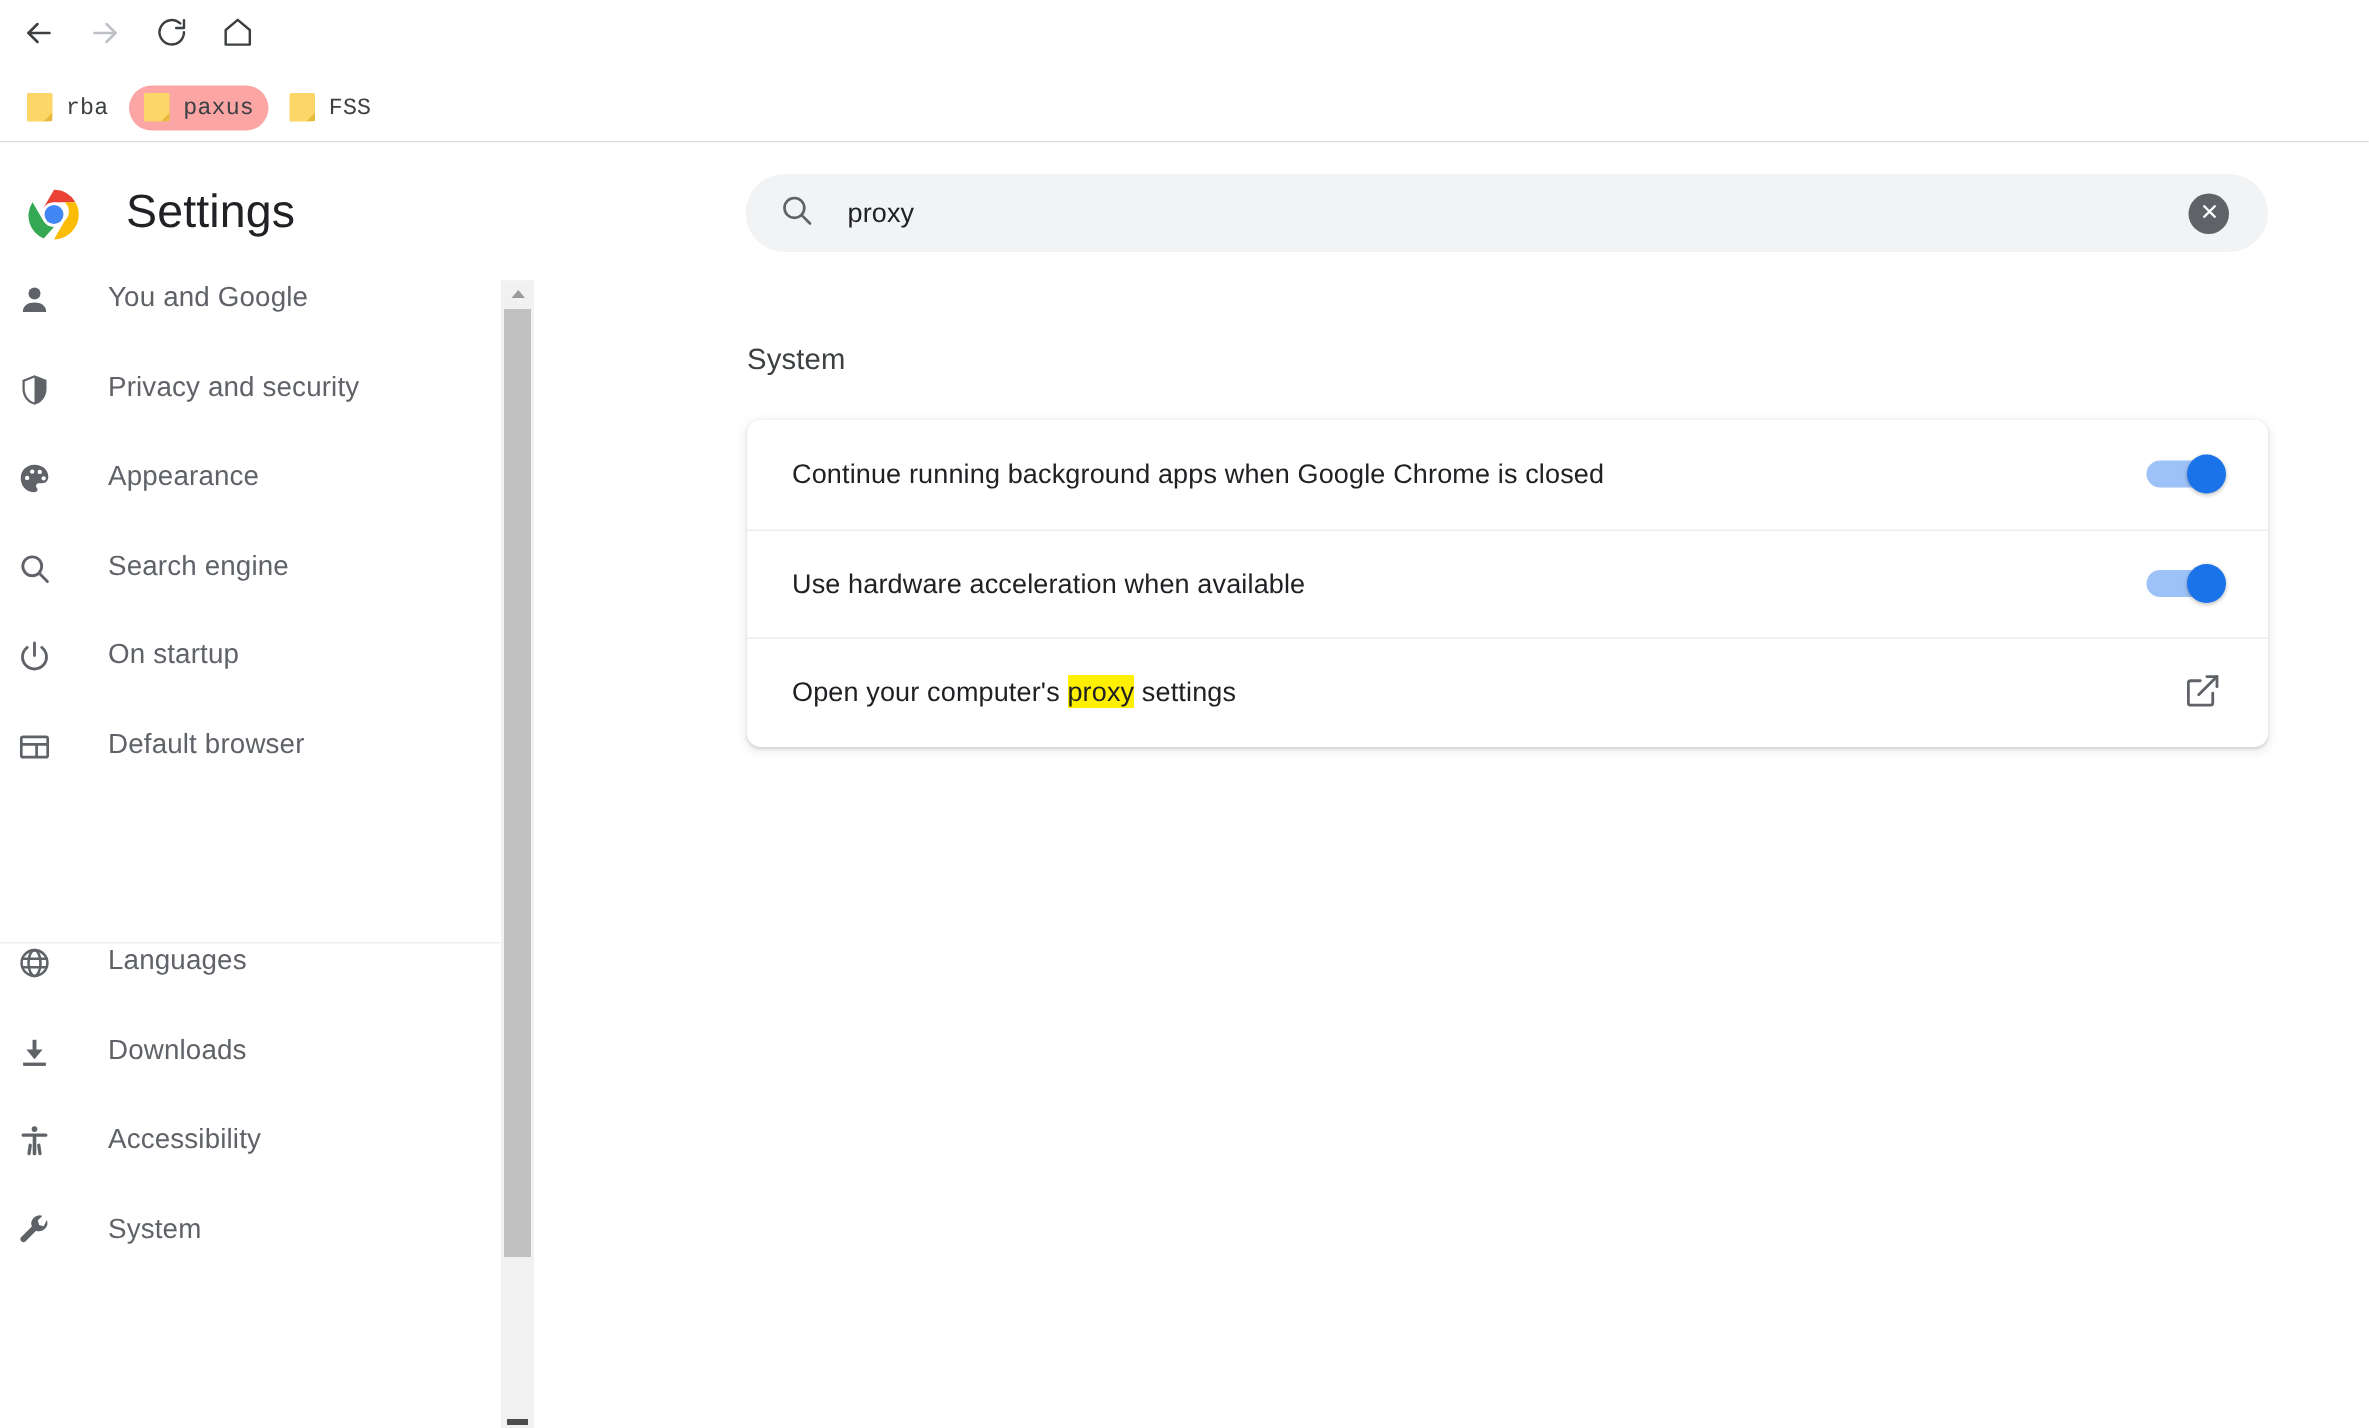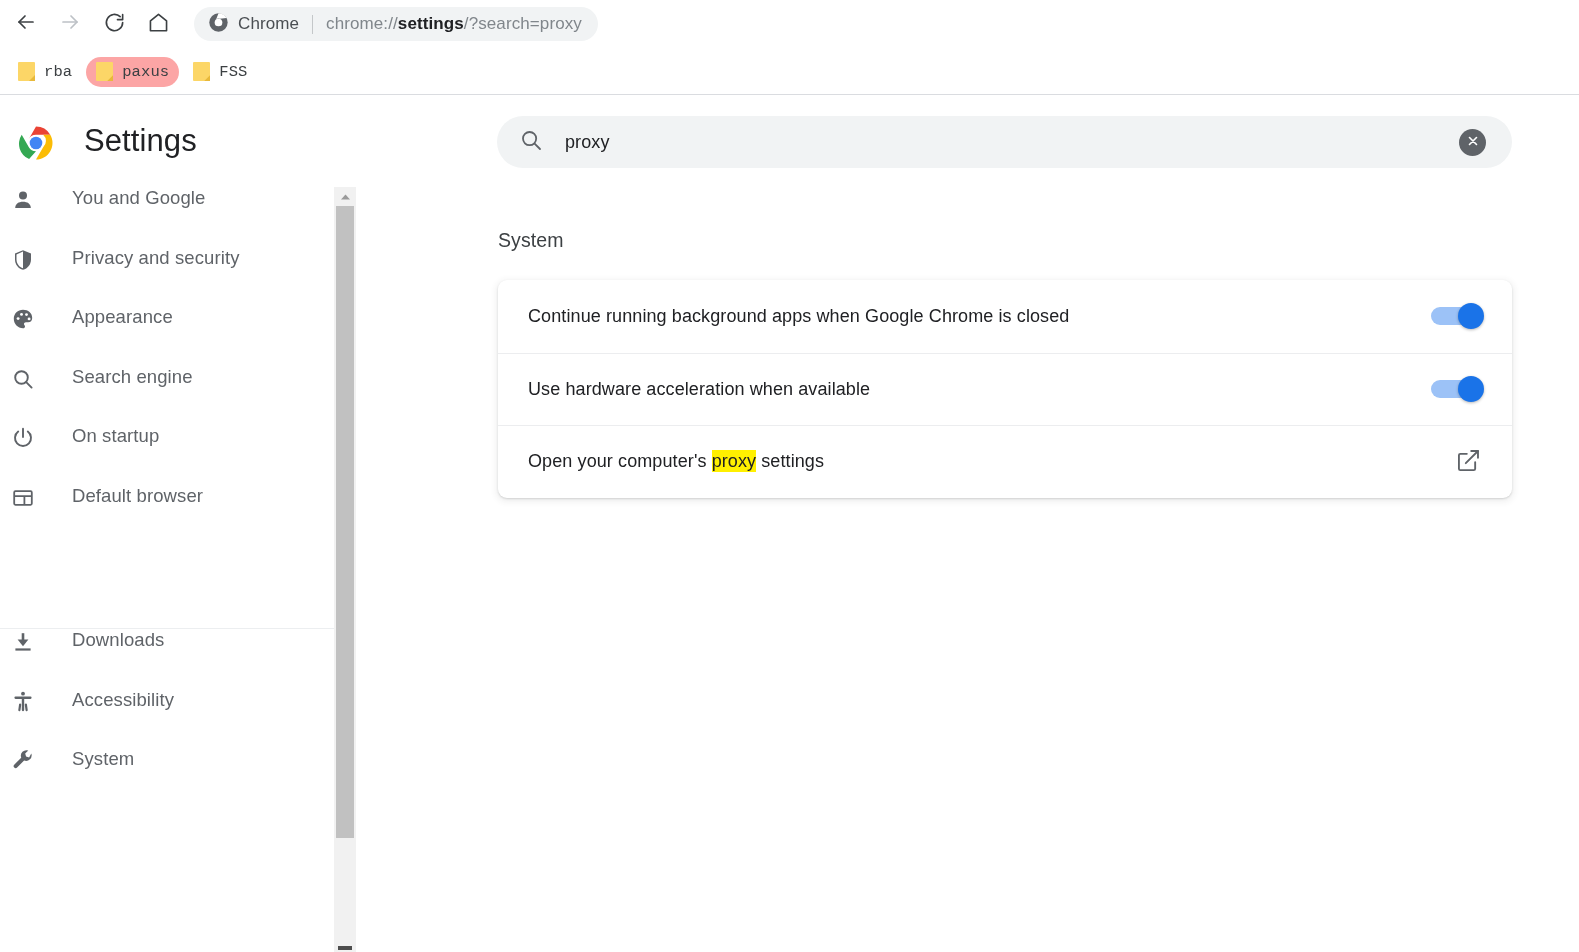--- a/index.html
+++ b/index.html
@@ -227,32 +227,20 @@
     </span>
   </div>
   <div class="nav-btn" id="nav-home">
     <span>
       <svg width="23" height="23" viewBox="0 0 24 24" fill="none" stroke="#3c4043" stroke-width="1.7" stroke-linejoin="round">
         <path d="M3.6 10.4 12 3.4l8.4 7v10.2H3.6z"></path>
       </svg>
     </span>
   </div>
 
-  <div class="omnibox">
-    <span>
-      <svg width="21" height="21" viewBox="0 0 24 24">
-        <circle cx="12" cy="12" r="10.5" fill="#5f6368"></circle>
-        <circle cx="12" cy="12" r="4.4" fill="#ffffff"></circle>
-        <path d="M12 1.5 A10.5 10.5 0 0 1 21.1 6.8 L13.4 7.6 A4.4 4.4 0 0 0 9 9 Z" fill="#ffffff"></path>
-      </svg>
-    </span>
-    <span id="omnibox-chrome-label">Chrome</span>
-    <span id="omnibox-divider"></span>
-    <span id="omnibox-url"><span>chrome://</span><span class="strong">settings</span><span>/?search=proxy</span></span>
-  </div>
 </div>
 
 <div id="bookmarks-bar">
   <div class="bookmark-item">
     <span class="folder-icon">
         <span class="sheet"></span>
         <span class="fold"></span>
       </span>
     <span class="bookmark-label">rba</span>
   </div>
@@ -364,20 +352,30 @@
       </span>
       <span class="nav-label">Default browser</span>
     </div>
   </div>
 
   <div id="sidebar-divider"></div>
 
   <div id="sidebar-group-2">
     <div class="nav-item">
       <span class="nav-icon">
+        <svg width="24" height="24" viewBox="0 0 24 24" fill="none" stroke="#5f6368" stroke-width="1.7">
+            <circle cx="12" cy="12" r="8.6"></circle>
+            <ellipse cx="12" cy="12" rx="4" ry="8.6"></ellipse>
+            <path d="M3.6 9.2h16.8M3.6 14.8h16.8"></path>
+          </svg>
+      </span>
+      <span class="nav-label">Languages</span>
+    </div>
+    <div class="nav-item">
+      <span class="nav-icon">
         <svg width="24" height="24" viewBox="0 0 24 24" fill="#5f6368">
             <rect x="10.7" y="3.2" width="2.6" height="9"></rect>
             <path d="M12 16.2 6.6 9.6h10.8z"></path>
             <rect x="4.4" y="18.4" width="15.2" height="2.2"></rect>
           </svg>
       </span>
       <span class="nav-label">Downloads</span>
     </div>
     <div class="nav-item">
       <span class="nav-icon">

